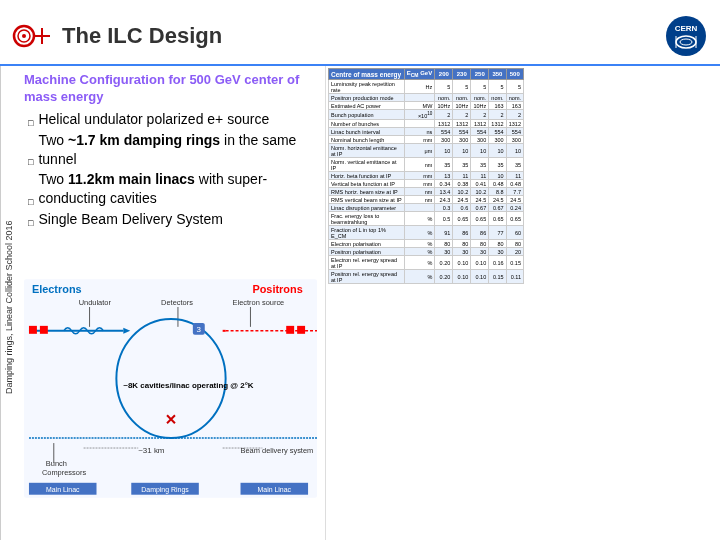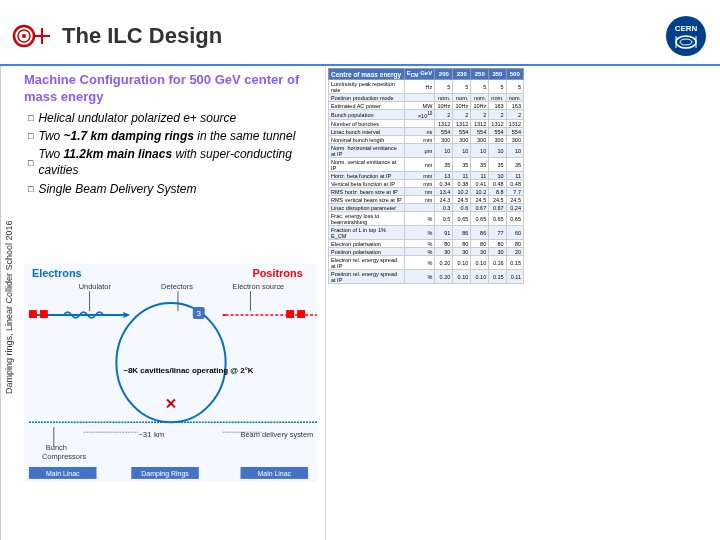--- a/index.html
+++ b/index.html
@@ -72,26 +72,25 @@
     .bold-text {
       font-weight: bold;
     }
 
     .bullet-list {
       list-style: none;
       padding-left: 4px;
     }
     .bullet-list li {
       display: flex;
-      align-items: center;
+      align-items: flex-end;
       margin-bottom: 2px;
-      font-size: 12px;
+      font-size: 14px;
       line-height: 1.35;
       color: #000;
-      font-style: italic;
     }
     .bullet-list li::before {
       content: "□";
       font-size: 9px;
       margin-right: 5px;
       margin-top: 1px;
       flex-shrink: 0;
     }
 
     

